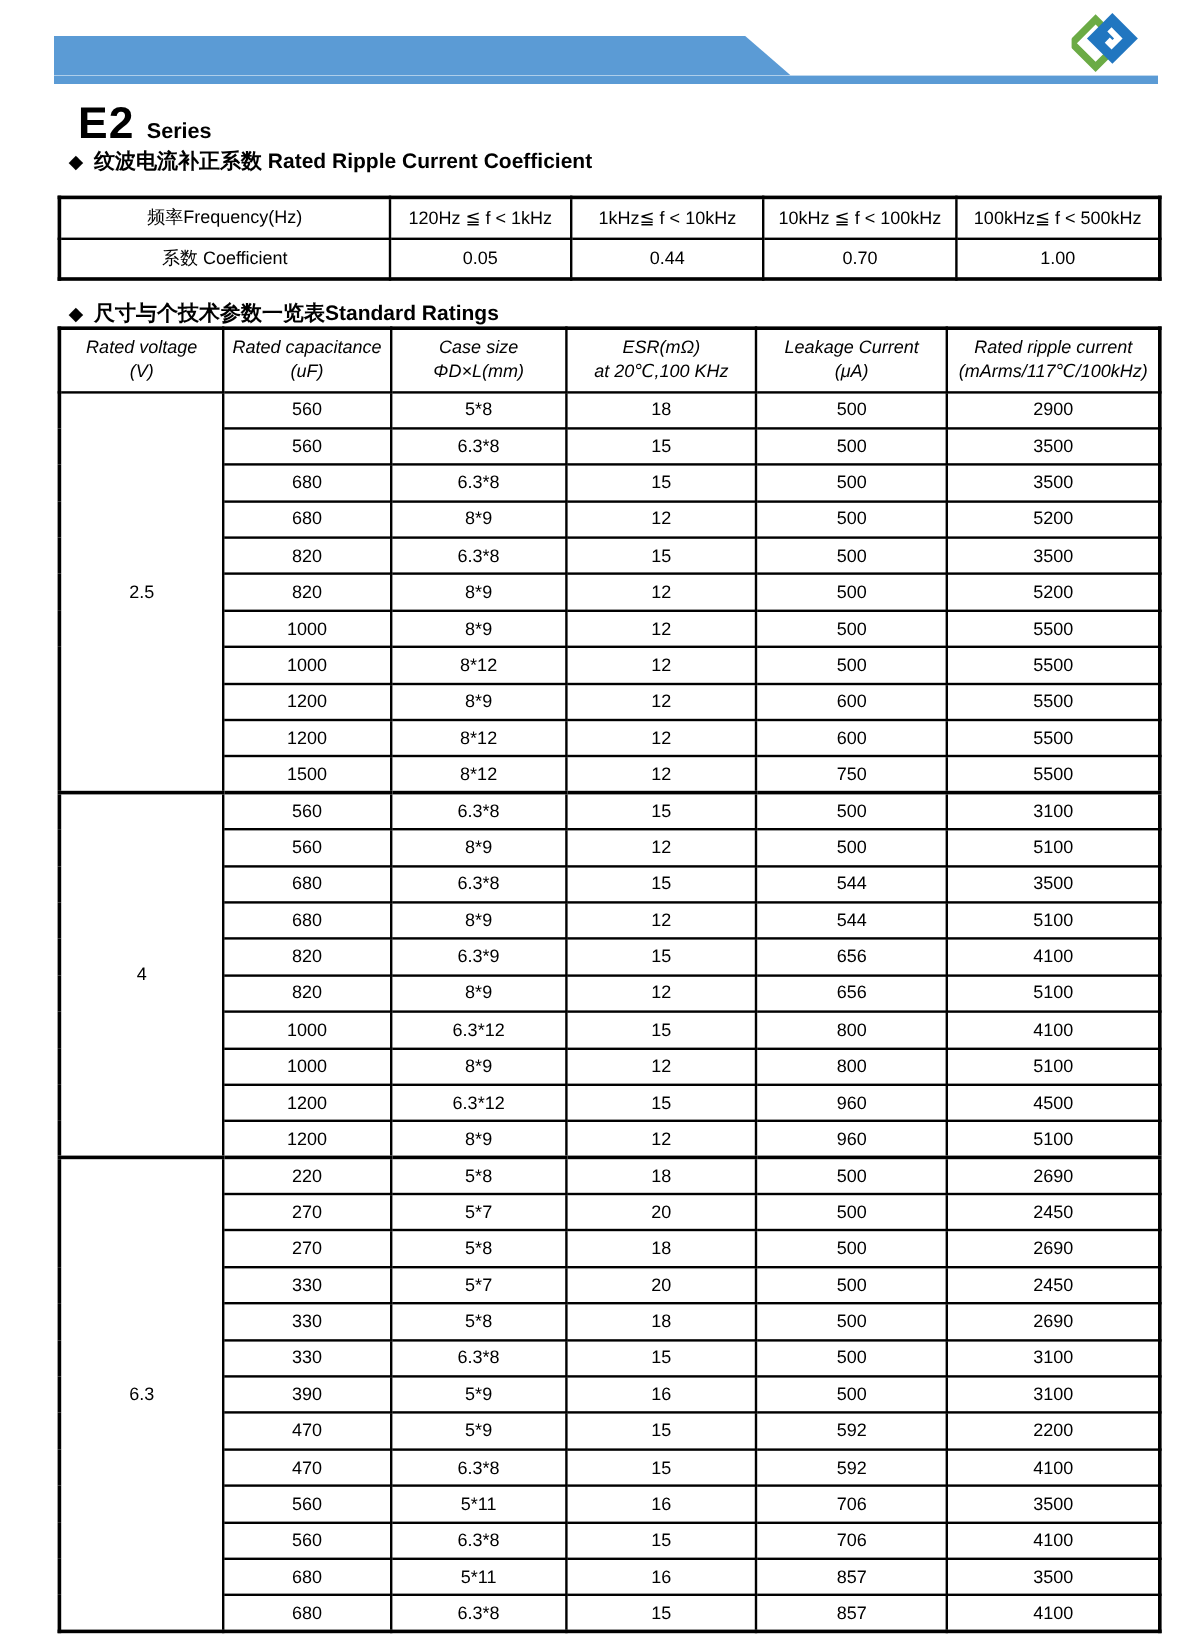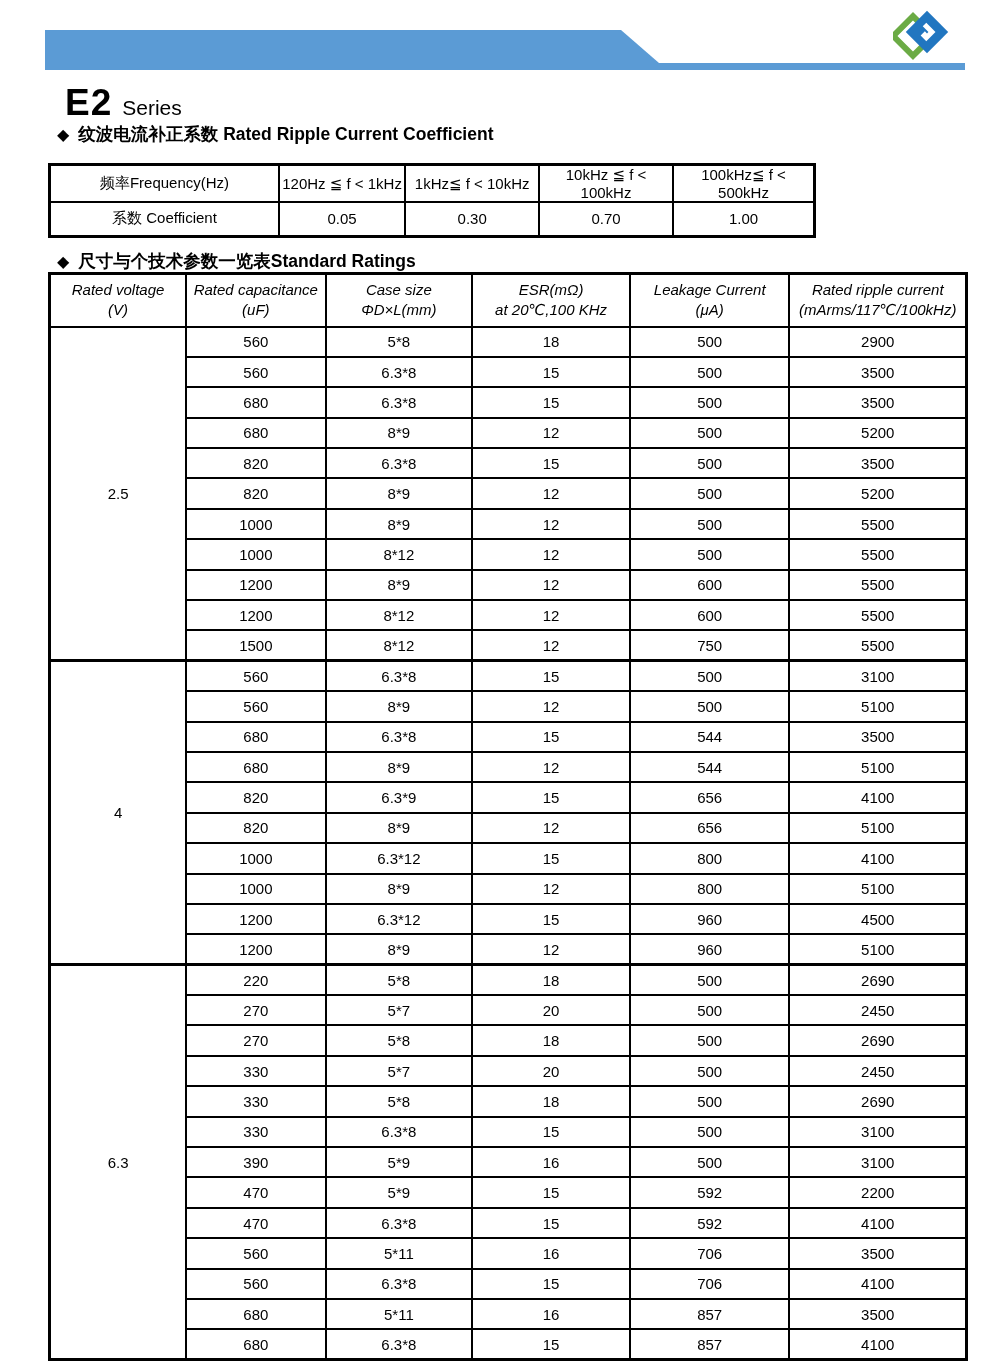--- a/index.html
+++ b/index.html
@@ -21,36 +21,36 @@
   .banner-title {
     position:absolute; left:50px; top:0; height:33px; line-height:33px;
     font-size:17px; font-weight:bold; color:#181c2e; letter-spacing:.2px;
     white-space:nowrap;
   }
   .logo { position:absolute; left:848px; top:-20px; width:58px; height:54px; }
 
   
   .series { position:absolute; left:65px; top:82px; }
   .series-name { font-size:37px; font-weight:bold; letter-spacing:1px; }
-  .series-suffix { font-size:21px; font-weight:normal; margin-left:10px; }
+  .series-suffix { font-size:18px; font-weight:bold; margin-left:10px; }
 
   
   .section-title {
     position:absolute; left:57px;
     font-size:17.5px; font-weight:bold; white-space:nowrap;
   }
   .section-title .bullet { font-size:16px; margin-right:9px; }
   #sec1 { top:122px; }
   #sec2 { top:249px; }
 
   
   table { border-collapse:collapse; table-layout:fixed; position:absolute; background:#fff; }
   td, th { border:2px solid #000; text-align:center; vertical-align:middle; font-weight:normal; overflow:hidden; }
 
-  .coeff-table { left:48px; top:163px; width:768px; border:3px solid #000; }
+  .coeff-table { left:48px; top:163px; width:920px; border:3px solid #000; }
   .coeff-table td, .coeff-table th { font-size:15px; height:34px; }
 
   .ratings-table { left:48px; top:272px; width:920px; border:3px solid #000; }
   .ratings-table thead th { height:53px; font-size:15px; line-height:1.35; }
   .ratings-table tbody td { height:30.4px; font-size:15px; }
   .ratings-table tr.group-start td { border-top:3px solid #000; }
   .hdr-line { display:block;font-style:italic; }
 </style>
 </head>
 <body>
@@ -89,21 +89,21 @@
     <tr>
       <td>频率Frequency(Hz)</td>
       <td>120Hz ≦ f &lt; 1kHz</td>
       <td>1kHz≦ f &lt; 10kHz</td>
       <td>10kHz ≦ f &lt; 100kHz</td>
       <td>100kHz≦ f &lt; 500kHz</td>
     </tr>
     <tr>
       <td>系数 Coefficient</td>
       <td>0.05</td>
-      <td>0.30</td>
+      <td>0.44</td>
       <td>0.70</td>
       <td>1.00</td>
     </tr>
   </tbody>
 </table>
 
 <div class="section-title" id="sec2">
   <span class="bullet">◆</span><span>尺寸与个技术参数一览表Standard Ratings</span>
 </div>
 

